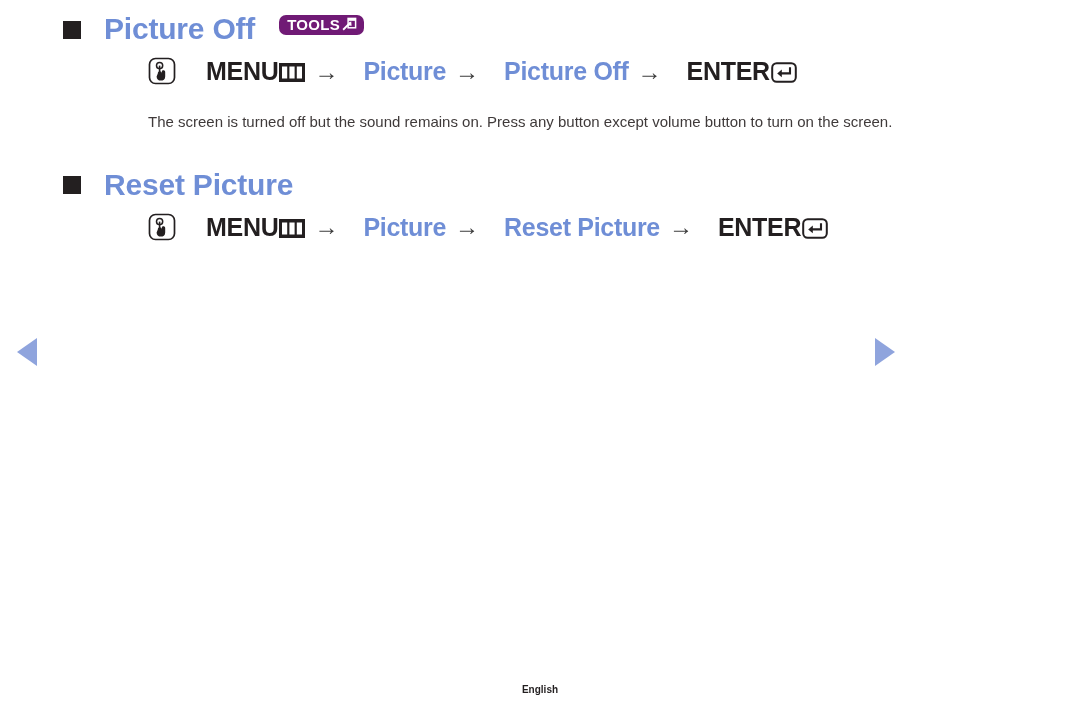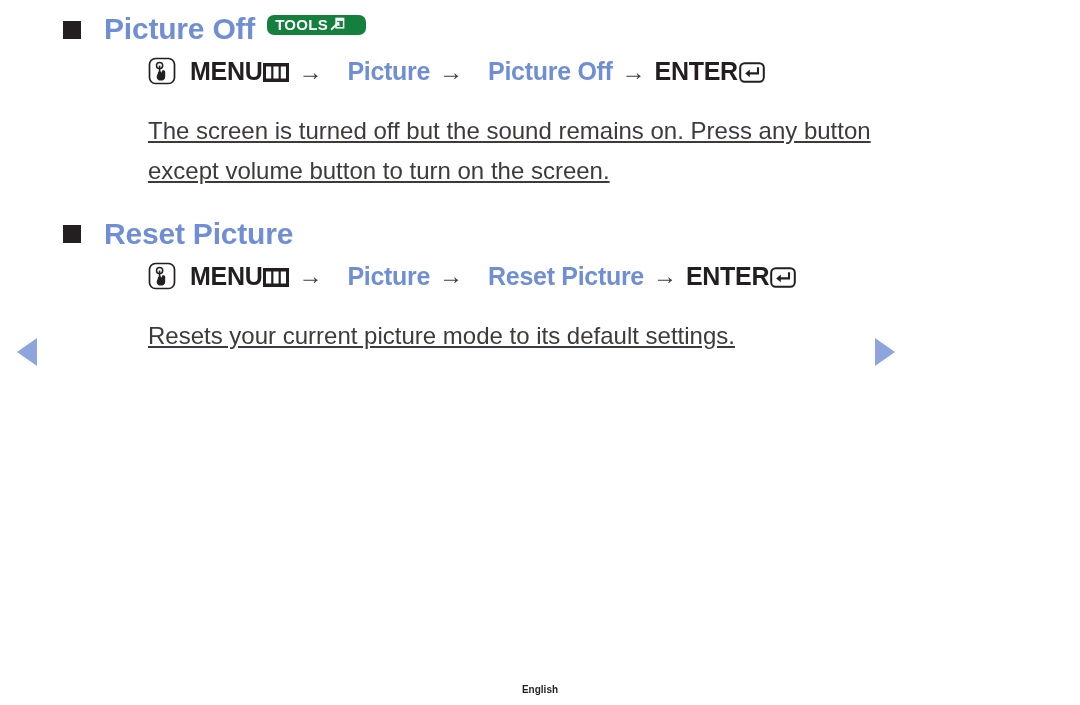--- a/index.html
+++ b/index.html
@@ -74,25 +74,25 @@
     font-size: 30px;
     font-weight: bold;
     letter-spacing: -0.2px;
     line-height: 1.1;
     white-space: nowrap;
   }
 
   .tools-badge {
     display: inline-flex;
     align-items: center;
-    background: #15803d;
+    background: #701a75;
     color: #ffffff;
     border-radius: 7px;
-    padding: 2px 21px 3px 8px;
-    margin-left: 12px;
+    padding: 2px 7px 3px 8px;
+    margin-left: 24px;
     position: relative;
     top: -4px;
   }
   .tools-badge .tools-text {
     font-size: 15px;
     font-weight: bold;
     letter-spacing: 0.3px;
     line-height: 1;
   }
   .tools-badge .tools-icon {
@@ -123,20 +123,21 @@
     flex: none;
     line-height: 0;
   }
 
   .path-key {
     color: #231f20;
     font-weight: bold;
     letter-spacing: -0.3px;
     display: inline-flex;
     align-items: center;
+    margin-left: 16px;
   }
 
   .menu-glyph {
     display: inline-block;
     width: 26px;
     height: 19px;
     margin-left: 1px;
     line-height: 0;
     position: relative;
     top: 1px;
@@ -163,25 +164,24 @@
     color: #6f8ed6;
     font-weight: bold;
     letter-spacing: -0.3px;
     margin-left: 16px;
   }
 
   
   .body-text {
     padding-left: 108px;
     color: #3f3a3a;
-    font-size: 24px;
+    font-size: 15px;
     line-height: 40px;
     max-width: 900px;
-    margin-top: 25px;
-    text-decoration: underline;
+    margin-top: 16px;
   }
 
   .gap-between { height: 26px; }
 
   
   .footer {
     position: absolute;
     left: 0;
     bottom: 10px;
     width: 1080px;
@@ -305,20 +305,19 @@
           <span class="enter-glyph">
             <svg viewBox="0 0 26 21" width="26" height="21" aria-hidden="true">
               <rect x="1.2" y="1.2" width="23.6" height="18.6" rx="4.5" ry="4.5" fill="#ffffff" stroke="#231f20" stroke-width="2"></rect>
               <path d="M19 5.2 L19 11.4 L9.6 11.4" stroke="#231f20" stroke-width="2.1" fill="none"></path>
               <path d="M10.8 7.6 L6.2 11.4 L10.8 15.2 Z" fill="#231f20"></path>
             </svg>
           </span>
         </span>
       </div>
 
-      <div class="body-text">Resets your current picture mode to its default settings.</div>
     </div>
 
   </div>
 
   <div class="footer">English</div>
 
 </div>
 
 </body></html>

